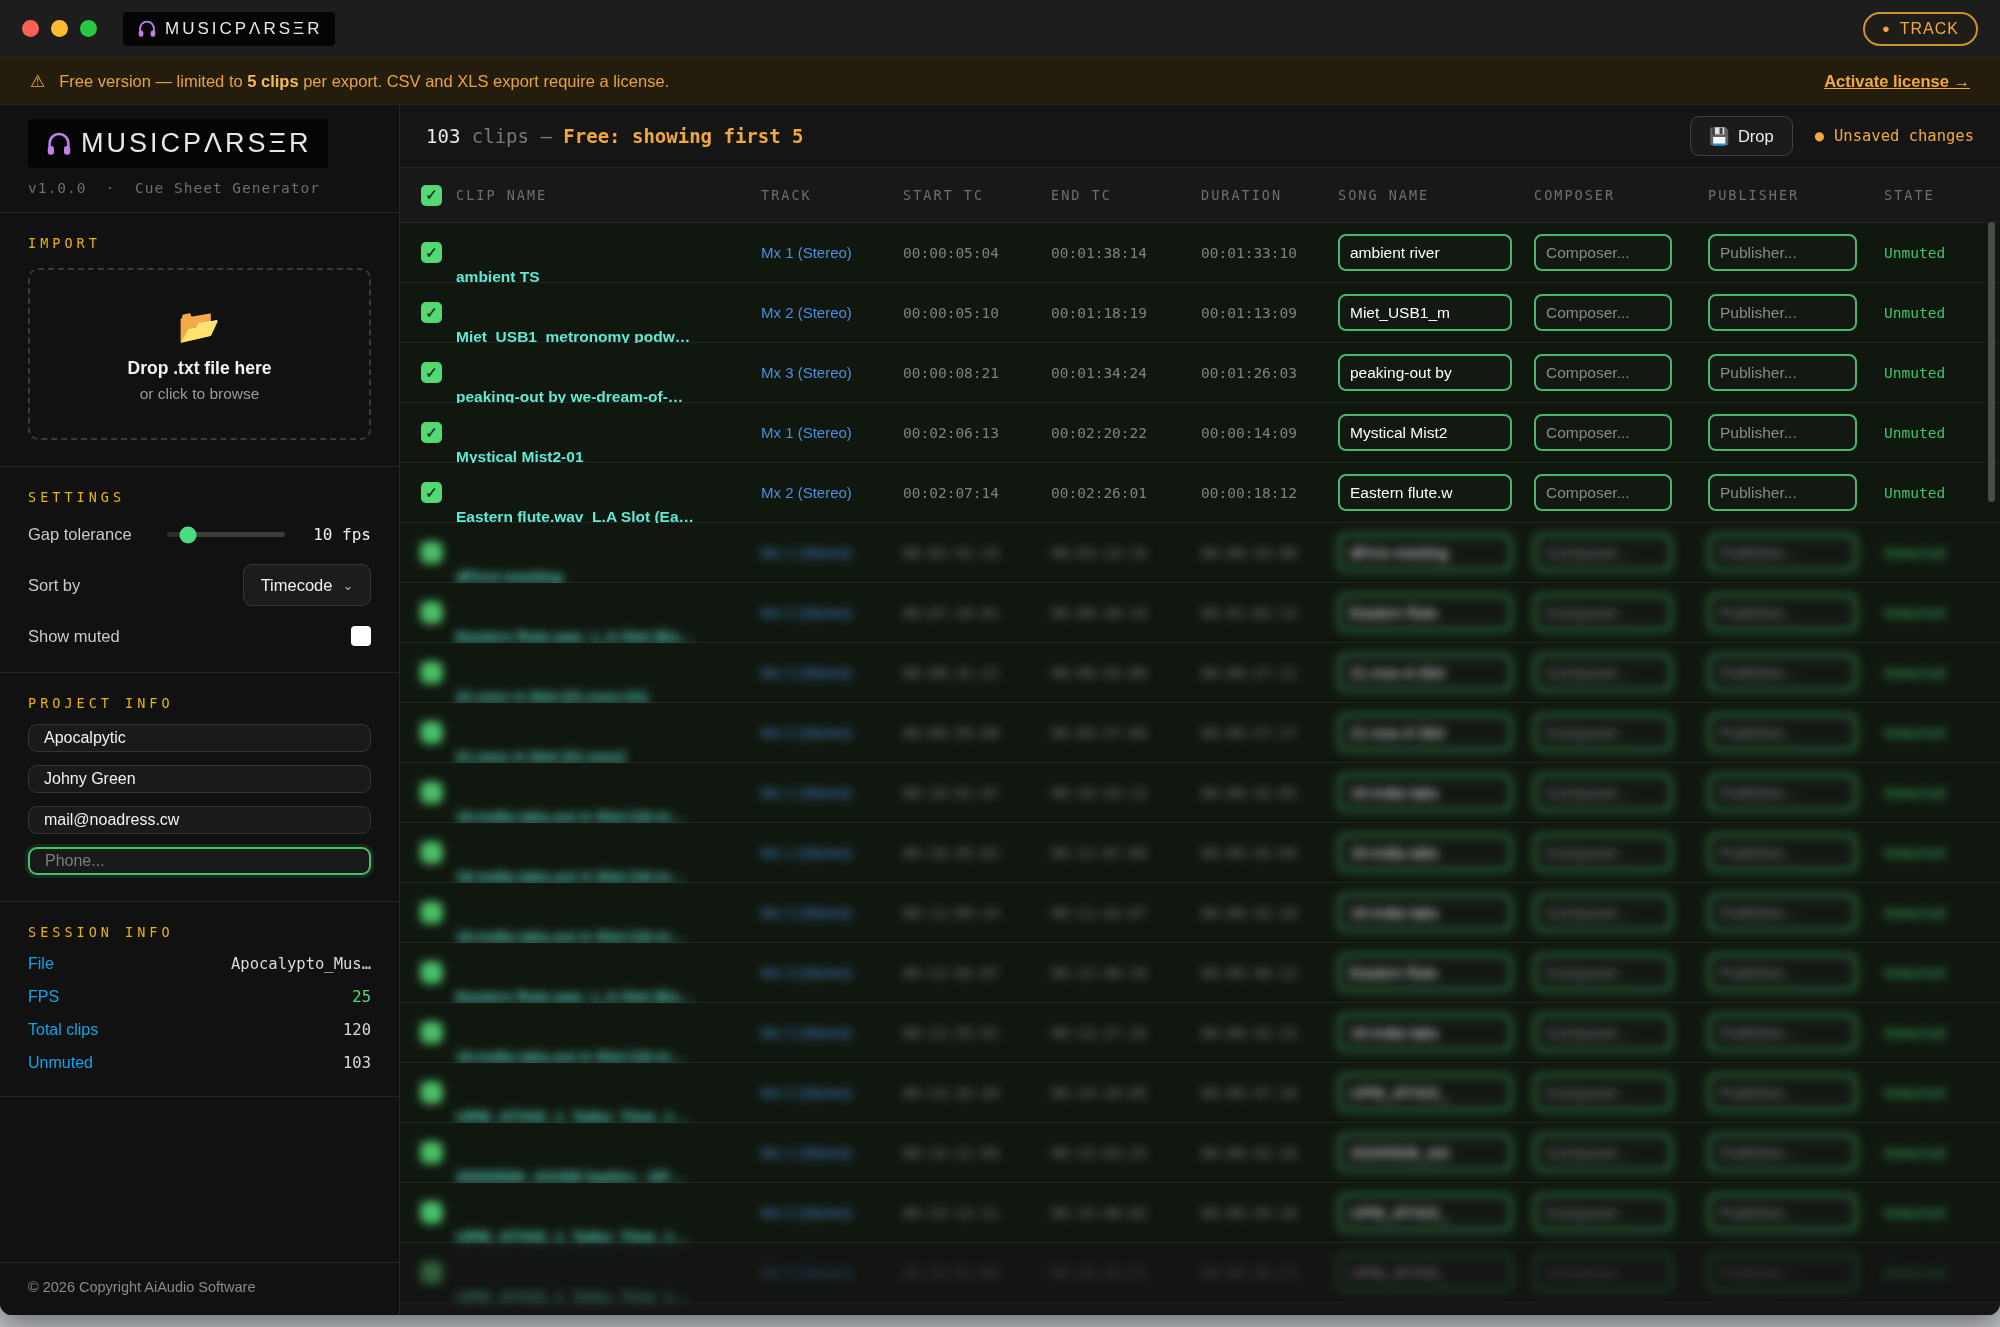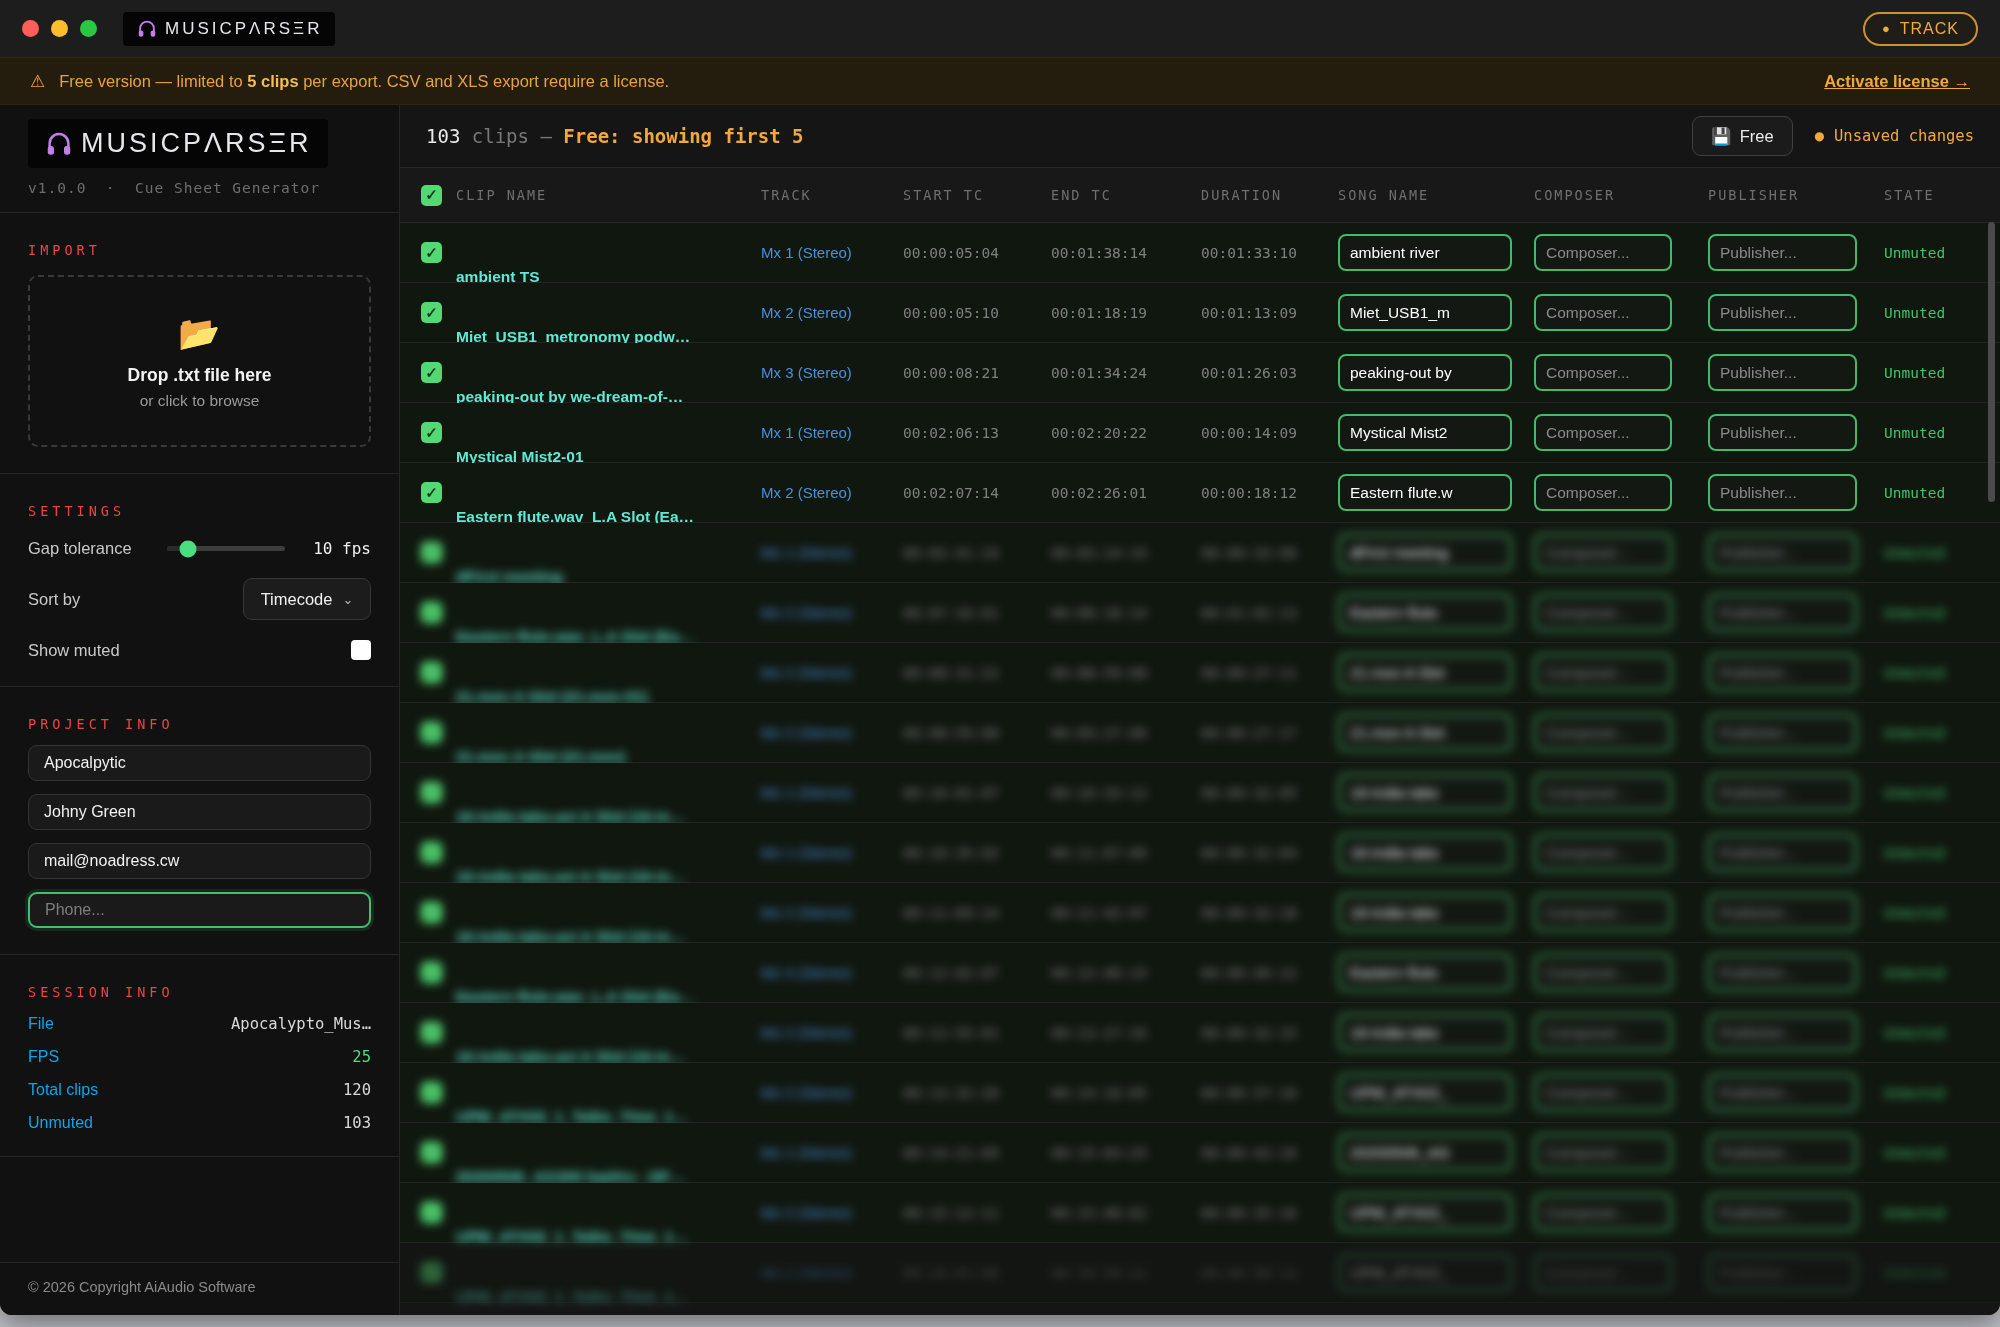--- a/index.html
+++ b/index.html
@@ -43,40 +43,40 @@
 
   
   .sidebar { width:400px; flex:none; background:#111111; border-right:1px solid #262626;
     display:flex; flex-direction:column; overflow:hidden; }
   .side-sec { padding:0 28px; }
   .sep { border-bottom:1px solid #262626; }
   .brand { padding-top:14px; padding-bottom:16px; }
   .brand .logo-chip { display:inline-flex; padding:9px 16px; }
   .brand .logo-text { font-size:27px; }
   .version-line { margin-top:12px; color:#6e6e6e; font-size:14.5px; letter-spacing:1px; }
-  .sec-h { color:#ef4444; font-size:13.5px; letter-spacing:4px; font-family:"DejaVu Sans Mono",monospace; margin:29px 0 0; }
+  .sec-h { color:#eab308; font-size:13.5px; letter-spacing:4px; font-family:"DejaVu Sans Mono",monospace; margin:22px 0 0; }
   .dropzone { margin:17px 0 26px; border:2px dashed #3a3a3a; border-radius:10px; height:172px;
     display:flex; flex-direction:column; align-items:center; justify-content:center; gap:6px; cursor:pointer; }
   .dropzone .folder { font-size:34px; margin-bottom:6px; }
   .dz-title { color:#f2f2f2; font-weight:700; font-size:17.5px; }
   .dz-sub { color:#9a9a9a; font-size:15.5px; }
 
   .set-row { display:flex; align-items:center; margin-top:20px; }
   .set-row .lbl { color:#c9c9c9; font-size:16.5px; flex:1; }
   .slider { width:118px; height:5px; background:#3d3d3d; border-radius:3px; position:relative; margin-right:14px; cursor:pointer; }
   .slider .fill { position:absolute; left:0; top:0; bottom:0; width:18%; background:#2b2b2b; border-radius:3px; }
   .slider .thumb { position:absolute; left:18%; top:50%; transform:translate(-50%,-50%); width:17px; height:17px; border-radius:50%; background:#4ade80; }
   .slide-val { color:#f0f0f0; font-size:16px; width:72px; text-align:right; }
   .select { background:#1c1c1c; border:1px solid #373737; border-radius:9px; height:42px; min-width:128px;
     display:flex; align-items:center; justify-content:center; gap:10px; color:#f0f0f0; font-size:16.5px; padding:0 14px; cursor:pointer; }
   .select .chev { color:#b9b9b9; font-size:13px; }
   .cb-white { width:20px; height:20px; background:#ffffff; border-radius:4px; cursor:pointer; }
   .settings-block { padding-bottom:26px; }
 
-  .proj-input { width:100%; height:36px; background:#1a1a1a; border:1px solid #343434; border-radius:9px;
+  .proj-input { width:100%; height:28px; background:#1a1a1a; border:1px solid #343434; border-radius:9px;
     color:#f2f2f2; font-size:16px; padding:0 15px; margin-top:13px; outline:none; font-family:"Liberation Sans",sans-serif; }
   .proj-input::placeholder { color:#7e7e7e; }
   .proj-input.focused { border:2px solid #43c06a; box-shadow:0 0 0 3px rgba(74,222,128,.12); }
   .project-block { padding-bottom:26px; }
 
   .kv { display:flex; align-items:center; margin-top:15px; }
   .kv .k { color:#0ea5e9; font-size:16px; flex:1; }
   .kv .v { color:#d9d9d9; font-size:15.5px; }
   .kv .v.green { color:#4ade80; }
   .session-block { padding-bottom:24px; }
@@ -237,21 +237,21 @@
     <section class="main">
       <div class="main-head">
         <span class="clip-count mono">
           <span class="n">103</span>
           <span class="u">clips</span>
           <span class="d">—</span>
           <span class="free">Free: showing first 5</span>
         </span>
         <button class="save-btn">
           <span>💾</span>
-          <span>Free</span>
+          <span>Drop</span>
         </button>
         <span class="unsaved mono">
           <span>●</span>
           <span>Unsaved changes</span>
         </span>
       </div>
 
       <div class="table">
         <div class="tgrid thead">
           <span class="cb">✓</span>

